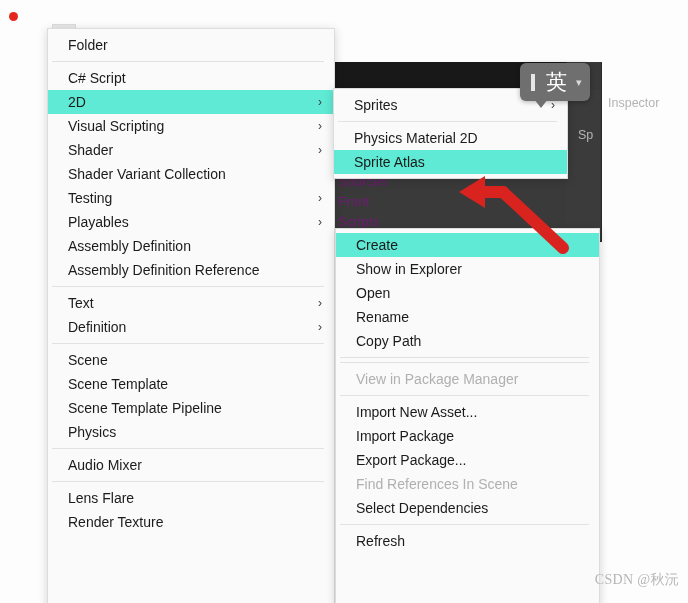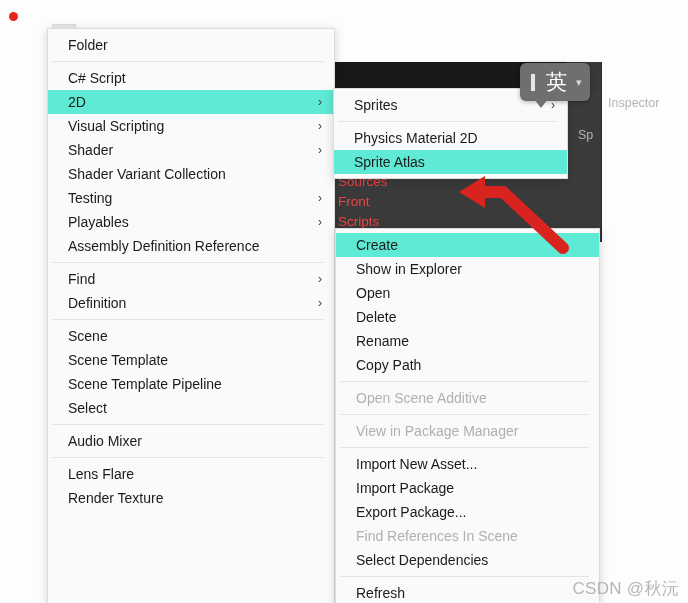--- a/index.html
+++ b/index.html
@@ -47,21 +47,21 @@
     color:#b4b4b4;
     font-size:12.5px;
     font-family:"Liberation Sans", sans-serif;
     white-space:nowrap;
   }
   .tree-row {
     position:absolute;
     left:336px;
     width:234px;
     height:20px;
-    color:#ef4444;
+    color:#701a75;
     font-size:13.5px;
     line-height:20px;
     padding-left:2px;
     box-sizing:border-box;
     white-space:nowrap;
   }
   .tree-row.selected {
     background:#2c5d87;
     color:#ffffff;
   }
@@ -184,24 +184,24 @@
   #arrow-svg {
     position:absolute;
     left:455px; top:140px;
     width:145px; height:120px;
     pointer-events:none;
   }
 
   
   .watermark {
     position:absolute;
-    right:9px; bottom:3px;
+    right:9px; bottom:14px;
     color:#b6b6b6;
-    font-size:17px;
-    font-family:Liberation Sans, sans-serif;
+    font-size:14px;
+    font-family:Liberation Serif, serif;
     letter-spacing:0.3px;
   }
 </style>
 </head>
 <body>
 
 <div id="stage">
 
   <div class="dark-window"></div>
   <div class="dark-topbar"></div>
@@ -224,52 +224,51 @@
   <div class="menu" id="main-menu">
       <div class="menu-item"><span>Folder</span></div>
       <div class="menu-sep"></div>
       <div class="menu-item"><span>C# Script</span></div>
       <div class="menu-item selected"><span>2D</span><span class="arrow">›</span></div>
       <div class="menu-item"><span>Visual Scripting</span><span class="arrow">›</span></div>
       <div class="menu-item"><span>Shader</span><span class="arrow">›</span></div>
       <div class="menu-item"><span>Shader Variant Collection</span></div>
       <div class="menu-item"><span>Testing</span><span class="arrow">›</span></div>
       <div class="menu-item"><span>Playables</span><span class="arrow">›</span></div>
+      <div class="menu-item"><span>Assembly Definition</span></div>
       <div class="menu-item"><span>Assembly Definition Reference</span></div>
       <div class="menu-sep"></div>
-      <div class="menu-item"><span>Find</span><span class="arrow">›</span></div>
+      <div class="menu-item"><span>Text</span><span class="arrow">›</span></div>
       <div class="menu-item"><span>Definition</span><span class="arrow">›</span></div>
       <div class="menu-sep"></div>
       <div class="menu-item"><span>Scene</span></div>
       <div class="menu-item"><span>Scene Template</span></div>
       <div class="menu-item"><span>Scene Template Pipeline</span></div>
-      <div class="menu-item"><span>Select</span></div>
+      <div class="menu-item"><span>Physics</span></div>
       <div class="menu-sep"></div>
       <div class="menu-item"><span>Audio Mixer</span></div>
       <div class="menu-sep"></div>
       <div class="menu-item"><span>Lens Flare</span></div>
       <div class="menu-item"><span>Render Texture</span></div>
     </div>
 
   <div class="menu" id="submenu-2d">
       <div class="menu-item"><span>Sprites</span><span class="arrow">›</span></div>
       <div class="menu-sep"></div>
       <div class="menu-item"><span>Physics Material 2D</span></div>
       <div class="menu-item selected"><span>Sprite Atlas</span></div>
     </div>
 
   <div class="menu" id="context-menu">
       <div class="menu-item selected"><span>Create</span></div>
       <div class="menu-item"><span>Show in Explorer</span></div>
       <div class="menu-item"><span>Open</span></div>
-      <div class="menu-item"><span>Delete</span></div>
       <div class="menu-item"><span>Rename</span></div>
       <div class="menu-item"><span>Copy Path</span></div>
       <div class="menu-sep"></div>
-      <div class="menu-item disabled"><span>Open Scene Additive</span></div>
       <div class="menu-sep"></div>
       <div class="menu-item disabled"><span>View in Package Manager</span></div>
       <div class="menu-sep"></div>
       <div class="menu-item"><span>Import New Asset...</span></div>
       <div class="menu-item"><span>Import Package</span></div>
       <div class="menu-item"><span>Export Package...</span></div>
       <div class="menu-item disabled"><span>Find References In Scene</span></div>
       <div class="menu-item"><span>Select Dependencies</span></div>
       <div class="menu-sep"></div>
       <div class="menu-item"><span>Refresh</span></div>

